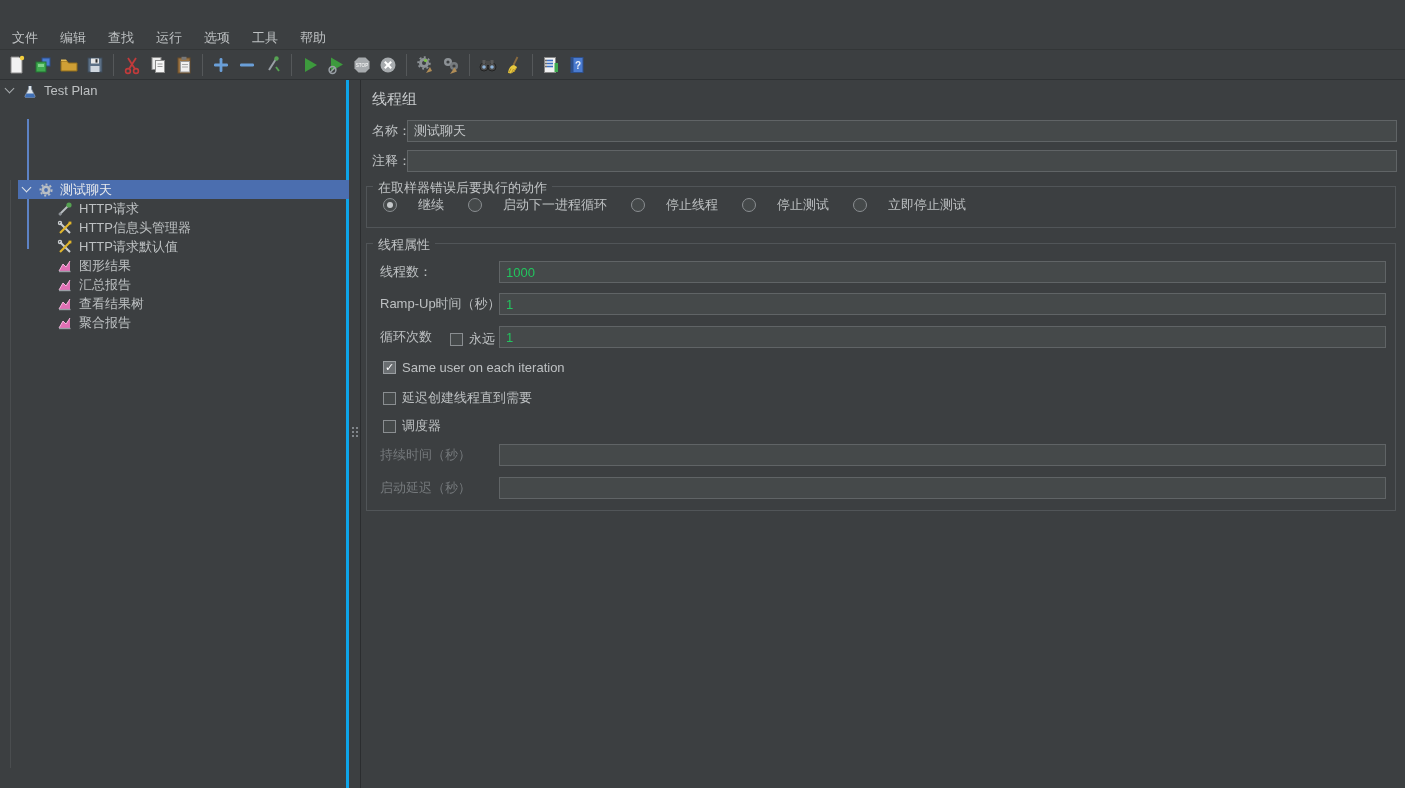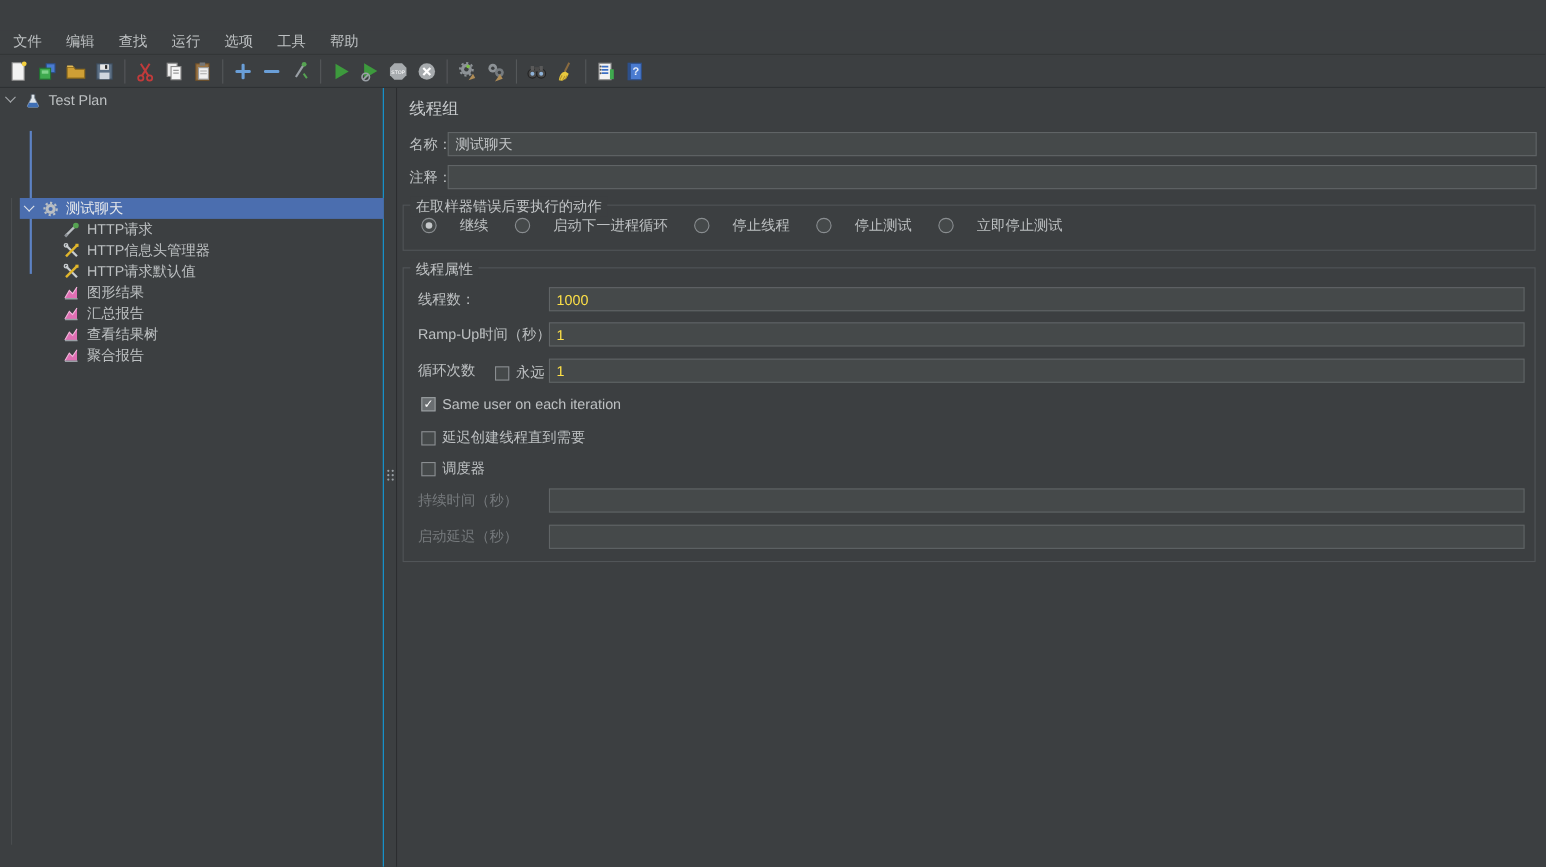--- a/index.html
+++ b/index.html
@@ -27,41 +27,41 @@
 
   
   .toolbar { position:absolute; left:0; top:51px; width:1405px; height:29px; background:#3c3f41;
     border-bottom:1px solid #2e3133; display:flex; align-items:center; padding-left:4px; }
   .tbtn { width:26px; height:26px; display:flex; align-items:center; justify-content:center; border-radius:2px; }
   .tsep { width:1px; height:22px; background:#55585a; margin:0 5px; }
   .ticon { width:20px; height:20px; display:block; }
 
   
   .content { position:absolute; left:0; top:80px; width:1405px; height:708px; display:flex; }
-  .tree-panel { position:relative; width:349px; height:708px; background:#3c3f41; border-right:1px solid #0ea5e9; }
+  .tree-panel { position:relative; width:349px; height:708px; background:#3c3f41; border-right:3px solid #0ea5e9; }
   .splitter { position:relative; width:12px; height:708px; background:#3c3f41; border-right:1px solid #2b2d2f; }
   .grip { position:absolute; left:3px; top:347px; display:grid; grid-template-columns:2px 2px; grid-auto-rows:2px; gap:2px; }
   .grip i { background:#9aa0a6; border-radius:50%; }
   .main-panel { position:relative; flex:1; height:708px; background:#3c3f41; }
   .tree-guide-gray { position:absolute; left:10px; top:100px; width:1px; height:588px; background:#4a4d4f; }
   .tree-guide-blue { position:absolute; left:27px; top:39px; width:2px; height:130px; background:#5d82c4; }
   .trow { position:absolute; height:19px; display:flex; align-items:center; font-size:13px; color:#bdc0c2; width:349px; }
   .trow.selected { background:#4b6eaf; color:#e8eaec; width:331px; left:18px !important; }
   .trow .chev { width:7px; height:7px; border-left:1.6px solid #a7abae; border-bottom:1.6px solid #a7abae;
     transform:rotate(-45deg); margin-top:-4px; flex:none; }
   .trow .nicon { width:16px; height:16px; flex:none; margin-right:6px; }
   .trow span.lbl { white-space:nowrap; }
 
   
   .h-title { position:absolute; left:11px; top:10px; font-size:15px; color:#c8cbcd; }
   .flabel { position:absolute; font-size:13px; color:#bdc0c2; line-height:22px; height:22px; white-space:nowrap; }
   .flabel.dim { color:#75797c; }
   .tinput { position:absolute; height:22px; background:#45494a; border:1px solid #606466;
     color:#c2c5c7; font-size:13px; padding:0 6px; outline:none; font-family:"Liberation Sans","DejaVu Sans",sans-serif; }
-  .tinput.num { color:#fde047; }
+  .tinput.num { color:#22c55e; }
   .groupbox { position:absolute; border:1px solid #515558; }
   .gb-legend { position:absolute; top:-8px; left:6px; background:#3c3f41; padding:0 5px; font-size:13px; color:#c0c3c5; white-space:nowrap; }
   .radio-row { position:absolute; left:22px; top:116px; display:flex; align-items:center; }
   .radio { display:flex; align-items:center; margin-right:24px;gap:16px; }
   .radio .rdot { width:14px; height:14px; border-radius:50%; border:1px solid #8a8e91; background:#45494a;
     display:flex; align-items:center; justify-content:center; margin-right:5px; flex:none; }
   .radio.sel .rdot:after { content:""; width:6px; height:6px; border-radius:50%; background:#c5c8ca; }
   .radio .rlbl { font-size:13px; color:#bdc0c2; white-space:nowrap; }
   .cbox { width:13px; height:13px; border:1px solid #8a8e91; background:#45494a; flex:none;
     display:flex; align-items:center; justify-content:center; font-size:11px; color:#ffffff; }

